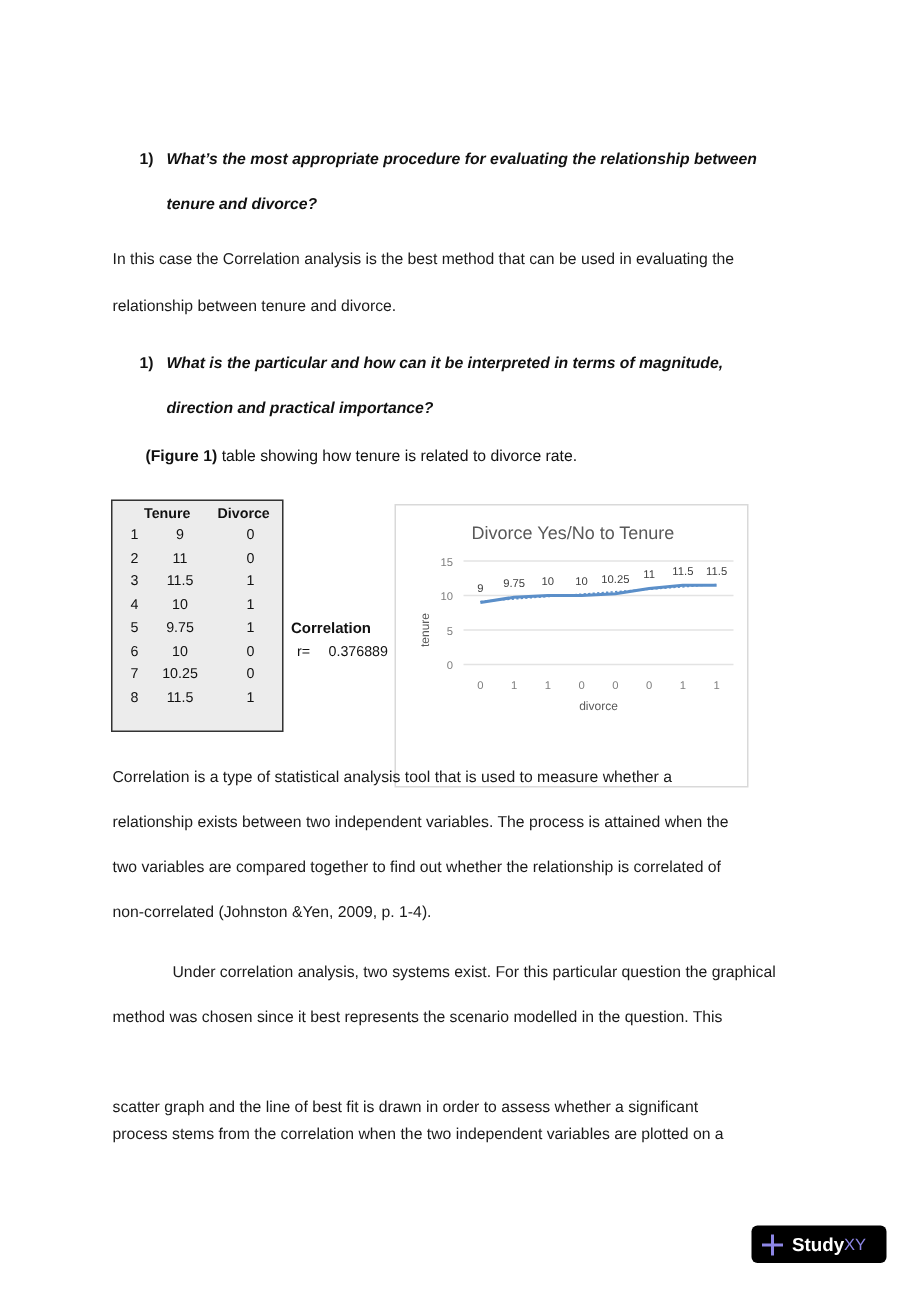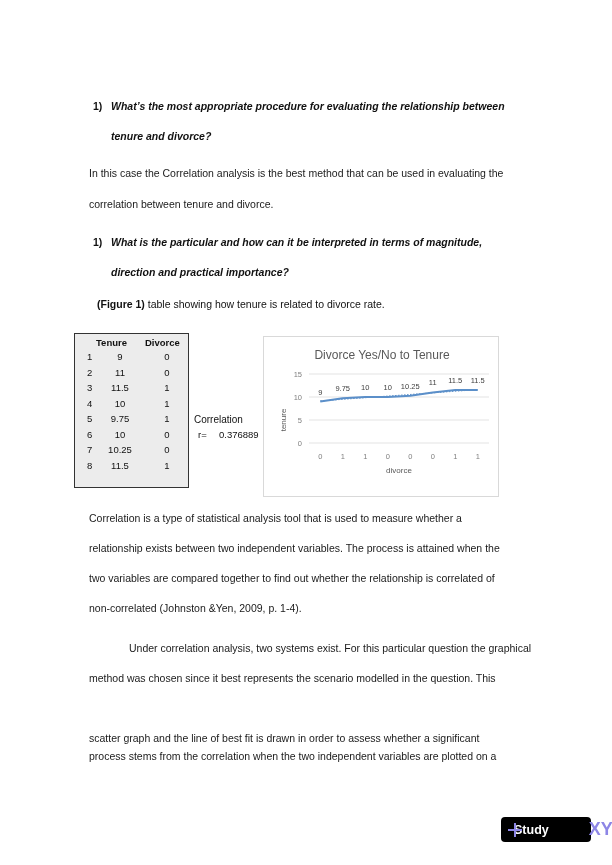--- a/index.html
+++ b/index.html
@@ -5,74 +5,74 @@
     html, body { margin: 0; padding: 0; }
     body {
       width: 612px; height: 865px; background: #ffffff; position: relative; overflow: hidden;
       font-family: "Liberation Sans", sans-serif; color: #111;
     }
     .q {
       font-weight: bold; font-size: 10.5px; line-height: 14px; white-space: nowrap;
     }
     .q-num { position: absolute; left: 93px; }
     .q-text { position: absolute; left: 111px; font-style: italic; }
-    .para { position: absolute; left: 89px; font-size: 10.5px; white-space: nowrap; color: #1a1a1a; text-align: right; }
+    .para { position: absolute; left: 75px; font-size: 10.5px; white-space: nowrap; color: #1a1a1a; text-align: right; }
     .fig-cap { position: absolute; left: 97px; top: 298px; font-size: 10.5px; white-space: nowrap; }
     .fig-cap b { font-weight: bold; }
 
     
     .data-table-box {
       position: absolute; left: 74px; top: 333px; width: 115px; height: 155px;
       background: #ececec; border: 1px solid #333; box-sizing: border-box;
     }
     .tbl-header { position: absolute; top: 3px; font-weight: bold; font-size: 9.5px; }
     .tbl-row { position: absolute; left: 0; width: 115px; height: 13px; font-size: 9.5px; }
     .tbl-row span { position: absolute; top: 0; }
     .c-idx { left: 12px; }
     .c-ten { left: 24px; width: 42px; text-align: center; }
     .c-div { left: 84px; width: 16px; text-align: center; }
 
-    .corr-label { position: absolute; left: 194px; top: 414px; font-weight: normal; font-size: 10px; }
+    .corr-label { position: absolute; left: 194px; top: 414px; font-weight: bold; font-size: 10px; }
     .corr-r { position: absolute; left: 198px; top: 429px; font-size: 9.5px; }
     .corr-val { position: absolute; left: 219px; top: 429px; font-size: 9.5px; }
 
     
     .chart-box {
-      position: absolute; left: 263px; top: 336px; width: 236px; height: 161px;
+      position: absolute; left: 263px; top: 336px; width: 236px; height: 189px;
       border: 1px solid #d9d9d9; box-sizing: border-box; background: #fff;
     }
     .chart-box svg { position: absolute; left: 0; top: 0; }
 
     
     .logo {
       position: absolute; left: 501px; top: 817px; width: 90px; height: 25px;
       background: #000000; border-radius: 4px; display: flex; align-items: center;
       box-sizing: border-box; padding-left: 7px;
     }
     .logo-plus { width: 14px; height: 14px; position: relative; margin-right: 6px; }
     .logo-plus::before, .logo-plus::after {
       content: ""; position: absolute; background: #8d86e6;
     }
     .logo-plus::before { left: 6px; top: 0; width: 2px; height: 14px; }
     .logo-plus::after { left: 0; top: 6px; width: 14px; height: 2px; }
     .logo-text { color: #fff; font-weight: bold; font-size: 12.5px; }
-    .logo-accent { color: #8d86e6; font-weight: bold; font-size: 18px; padding-left: 40px; }
+    .logo-accent { color: #8d86e6; font-weight: normal; font-size: 11px; }
   </style>
 </head>
 <body>
 
 <div>
   <span class="q q-num" style="top:99px">1)</span>
   <span class="q q-text" style="top:99px">What’s the most appropriate procedure for evaluating the relationship between</span>
   <span class="q q-text" style="top:129px">tenure and divorce?</span>
 </div>
 
 <div>
   <span class="para" style="top:167px">In this case  the Correlation analysis is the best method that can be used in evaluating the</span>
-  <span class="para" style="top:198px">correlation between tenure and divorce.</span>
+  <span class="para" style="top:198px">relationship between tenure and divorce.</span>
 </div>
 
 <div>
   <span class="q q-num" style="top:235px">1)</span>
   <span class="q q-text" style="top:235px">What is the particular and how can it be interpreted in terms of magnitude,</span>
   <span class="q q-text" style="top:265px">direction and practical importance?</span>
 </div>
 
 <div class="fig-cap">
   <b>(Figure 1)</b><span> table showing how tenure is related to divorce rate.</span>

